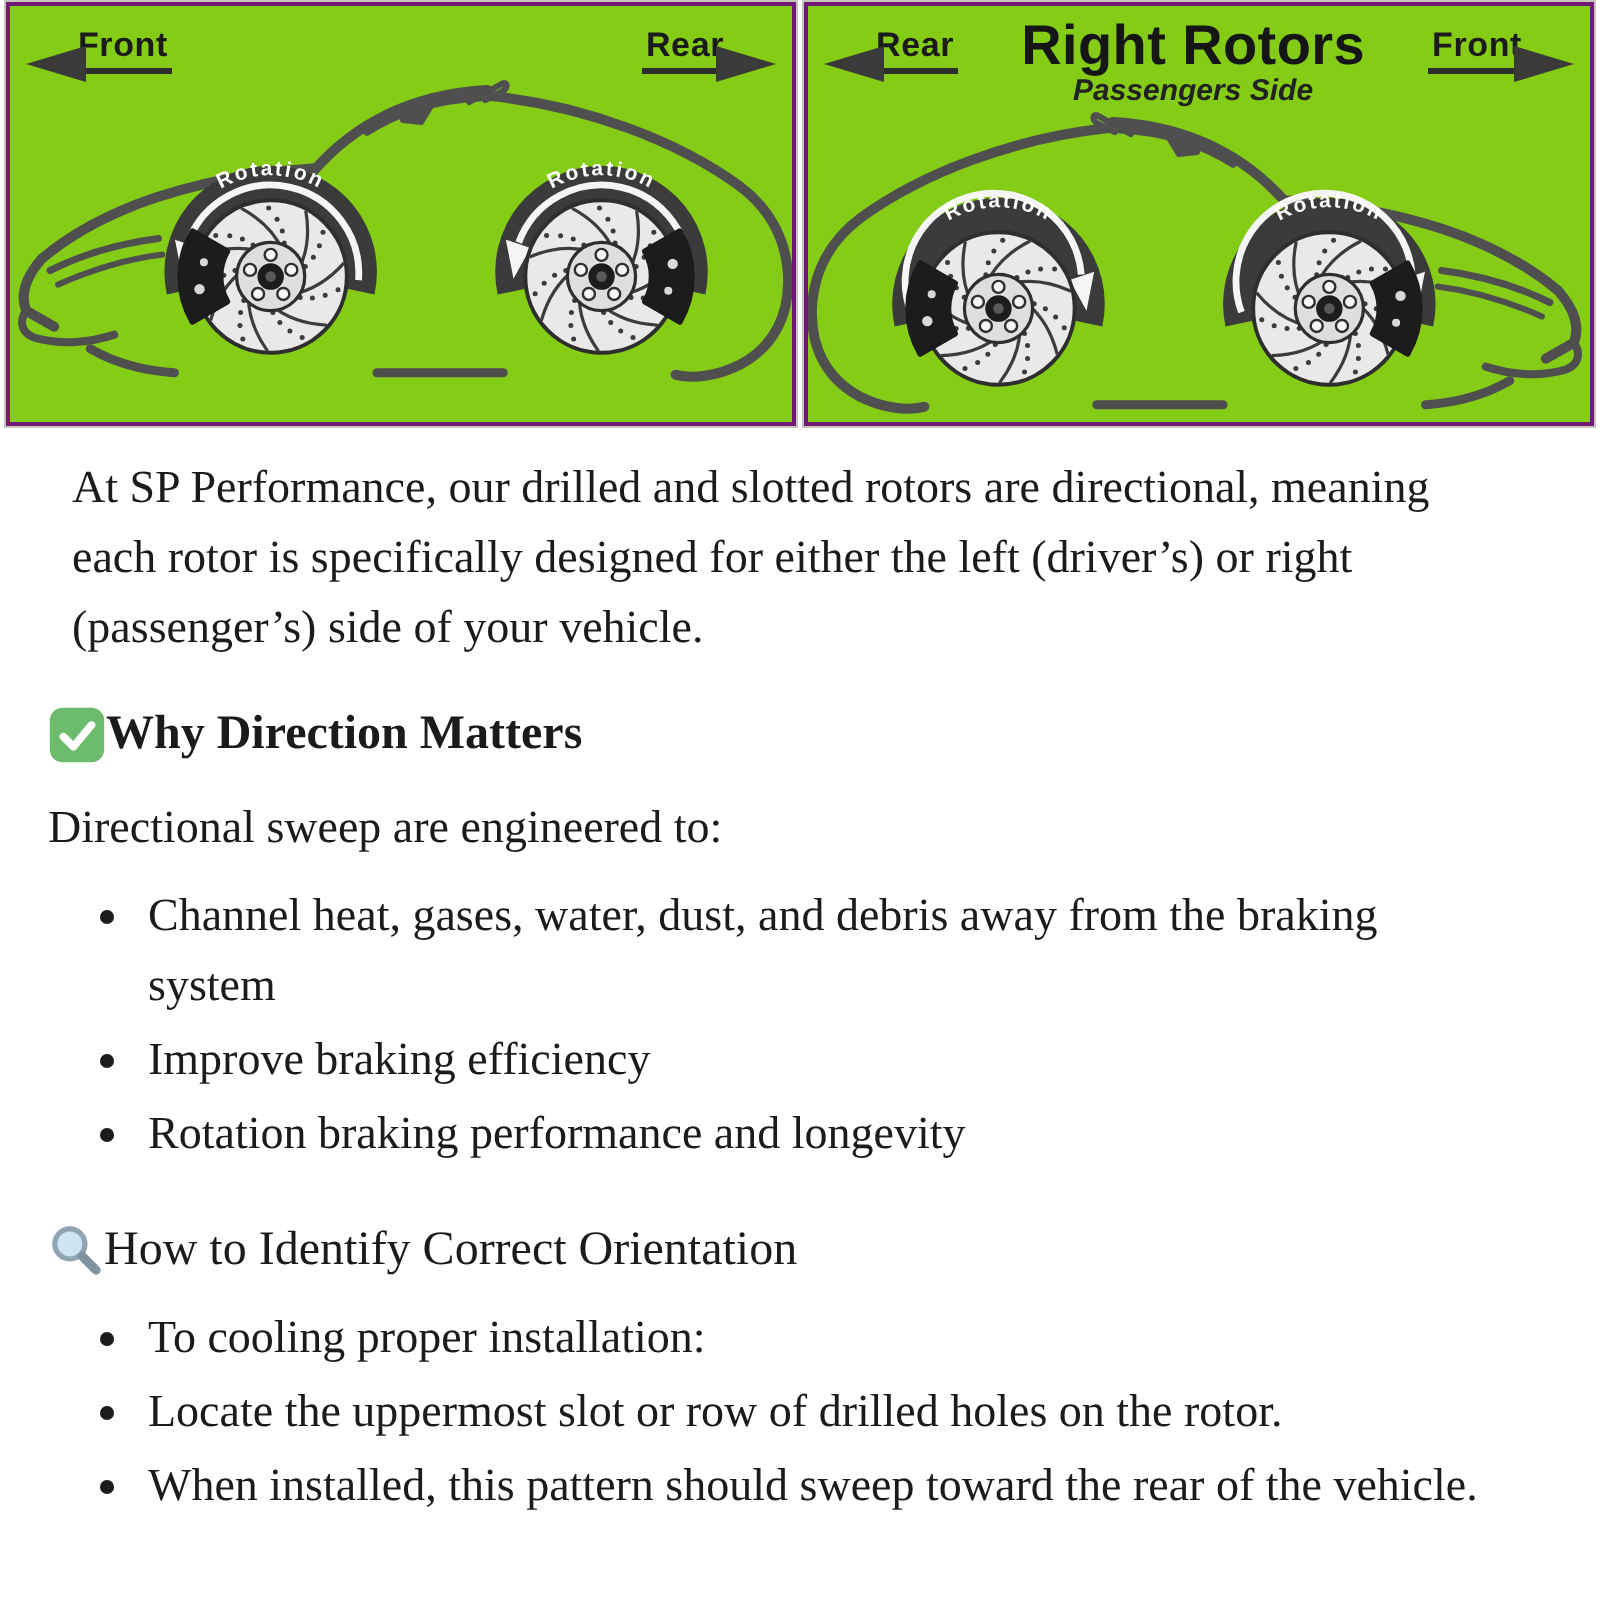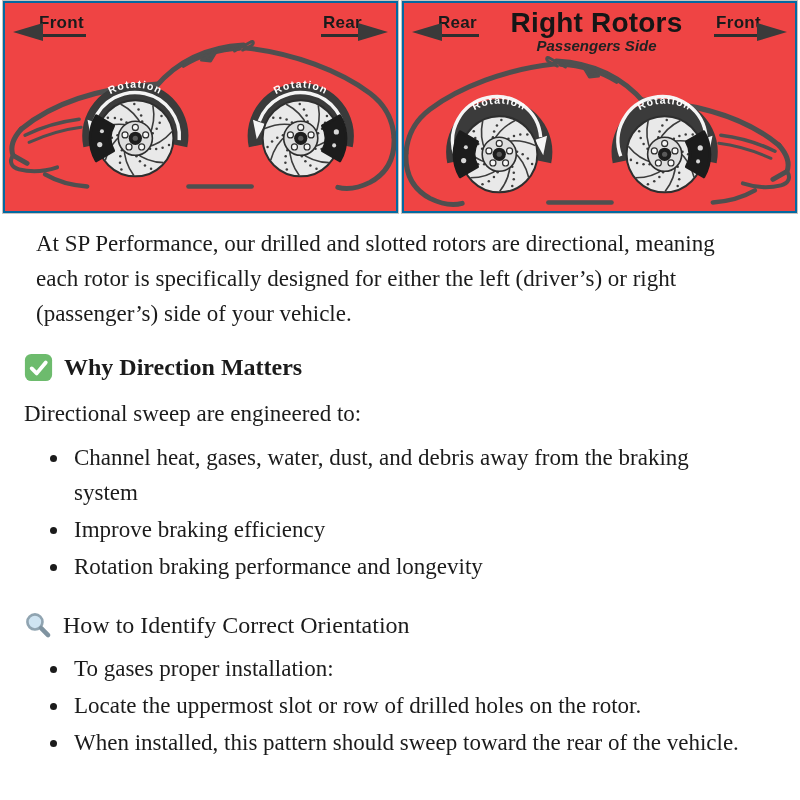--- a/index.html
+++ b/index.html
@@ -3,22 +3,22 @@
 <meta charset="utf-8">
 <style>
   html,body{margin:0;padding:0;}
   body{
     width:800px;height:800px;overflow:hidden;background:#ffffff;
     font-family:"Liberation Serif", serif;color:#1b1b1b;
   }
   
   .diagram{display:flex;gap:4px;padding:1px 3px 0;}
   .panel{
-    flex:1;min-width:0;background:#ef4444;
-    border:2px solid #0369a1;outline:1px solid #c8c4c0;
+    flex:1;min-width:0;background:#84cc16;
+    border:2px solid #701a75;outline:1px solid #c8c4c0;
   }
   .panel-header{
     display:flex;align-items:flex-start;justify-content:space-between;
     padding:4px 8px 0;font-family:"Liberation Sans", sans-serif;
   }
   .marker{display:flex;align-items:center;margin-top:6px;}
   .marker-label{
     font-weight:bold;font-size:17px;letter-spacing:.3px;
     border-bottom:3px solid #2e2e2e;padding:0 2px 1px;
   }
@@ -26,21 +26,21 @@
   .tri.left{border-right:30px solid #3a3a3a;margin-right:-6px;}
   .tri.right{border-left:30px solid #3a3a3a;margin-left:-6px;}
   .titles{text-align:center;line-height:1.02;margin-top:2px;}
   .panel-title{font-size:28px;font-weight:bold;letter-spacing:.2px;color:#161616;}
   .panel-subtitle{font-size:15px;font-weight:bold;font-style:italic;color:#222;}
   .car-svg{margin-top:-2px;}
   .car-svg svg{display:block;width:100%;height:auto;}
   
   .content{padding:0 28px 0 24px;}
   .intro{font-size:23px;line-height:35px;margin:13px 12px 0;max-width:716px;}
-  .h2{display:flex;align-items:center;gap:11px;margin-top:21px;font-size:24px;line-height:30px;}
+  .h2{display:flex;align-items:center;margin-top:21px;font-size:24px;line-height:30px;}
   .h2 .h2-text{display:inline-block;}
   .h2.bold .h2-text{font-weight:bold;}
   .emoji{flex:0 0 auto;display:inline-flex;}
   .lead{font-size:23px;line-height:30px;margin:17px 0 0;}
   ul{margin:11px 0 0;padding:0 0 0 46px;}
   li{font-size:23px;line-height:35px;max-width:678px;margin:2px 0;padding-left:4px;}
   li::marker{color:#1b1b1b;}
 </style>
 </head>
 <body>
@@ -367,18 +367,18 @@
     <span class="emoji">
       <svg width="28" height="28" viewBox="0 0 32 32" aria-hidden="true">
         <circle cx="12.5" cy="12.5" r="8.6" fill="#cfe4f2" stroke="#90a4b1" stroke-width="3"></circle>
         <line x1="19.6" y1="19.6" x2="27.5" y2="27.5" stroke="#7f93a0" stroke-width="5.2" stroke-linecap="round"></line>
       </svg>
     </span>
     <span class="h2-text">How to Identify Correct Orientation</span>
   </div>
 
   <ul>
-    <li>To gases proper installation:</li>
+    <li>To cooling proper installation:</li>
     <li>Locate the uppermost slot or row of drilled holes on the rotor.</li>
     <li>When installed, this pattern should sweep toward the rear of the vehicle.</li>
   </ul>
 
 </div>
 
 </body></html>

